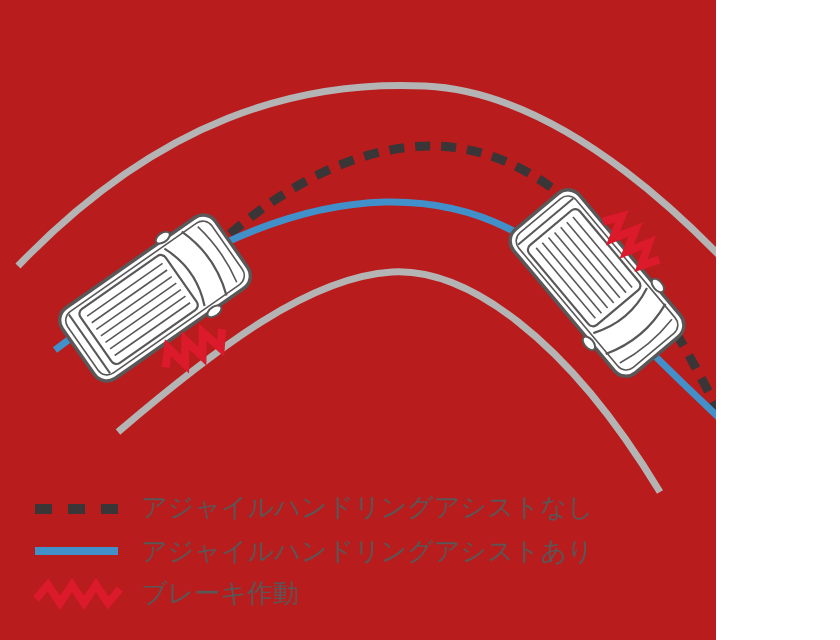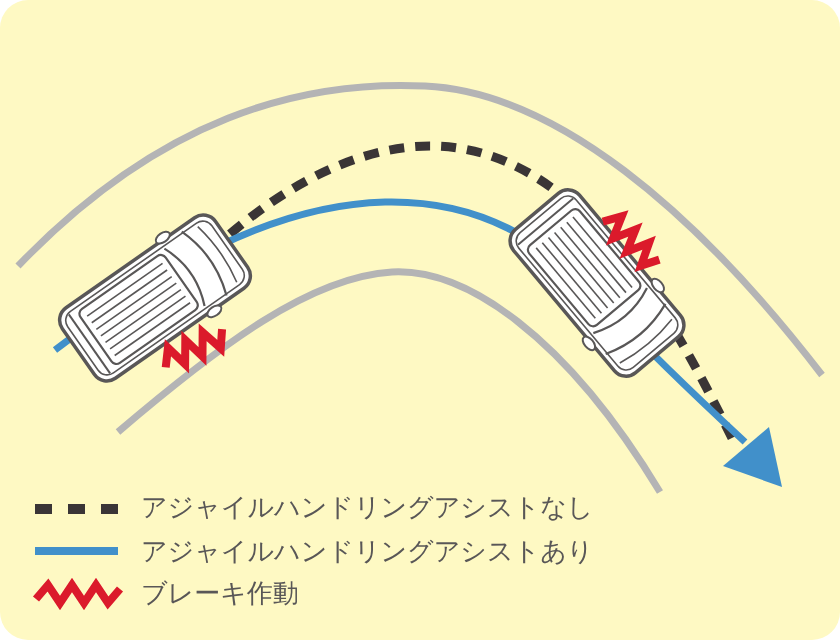--- a/index.html
+++ b/index.html
@@ -3,25 +3,24 @@
 <meta charset="utf-8">
 <style>
   html, body {
     margin: 0;
     padding: 0;
     background: #ffffff;
     font-family: "Liberation Sans", "DejaVu Sans", sans-serif;
   }
   .stage {
     position: relative;
-    width: 840px;
+    width: 716px;
     height: 640px;
-    background: #fef9c3;
+    background: #b91c1c;
     overflow: hidden;
-    border-radius: 28px;
   }
   svg { display: block; }
   text.legend-label {
     font-family: "Liberation Sans", "DejaVu Sans", sans-serif;
     font-size: 26px;
   }
 </style>
 </head>
 <body>
 

